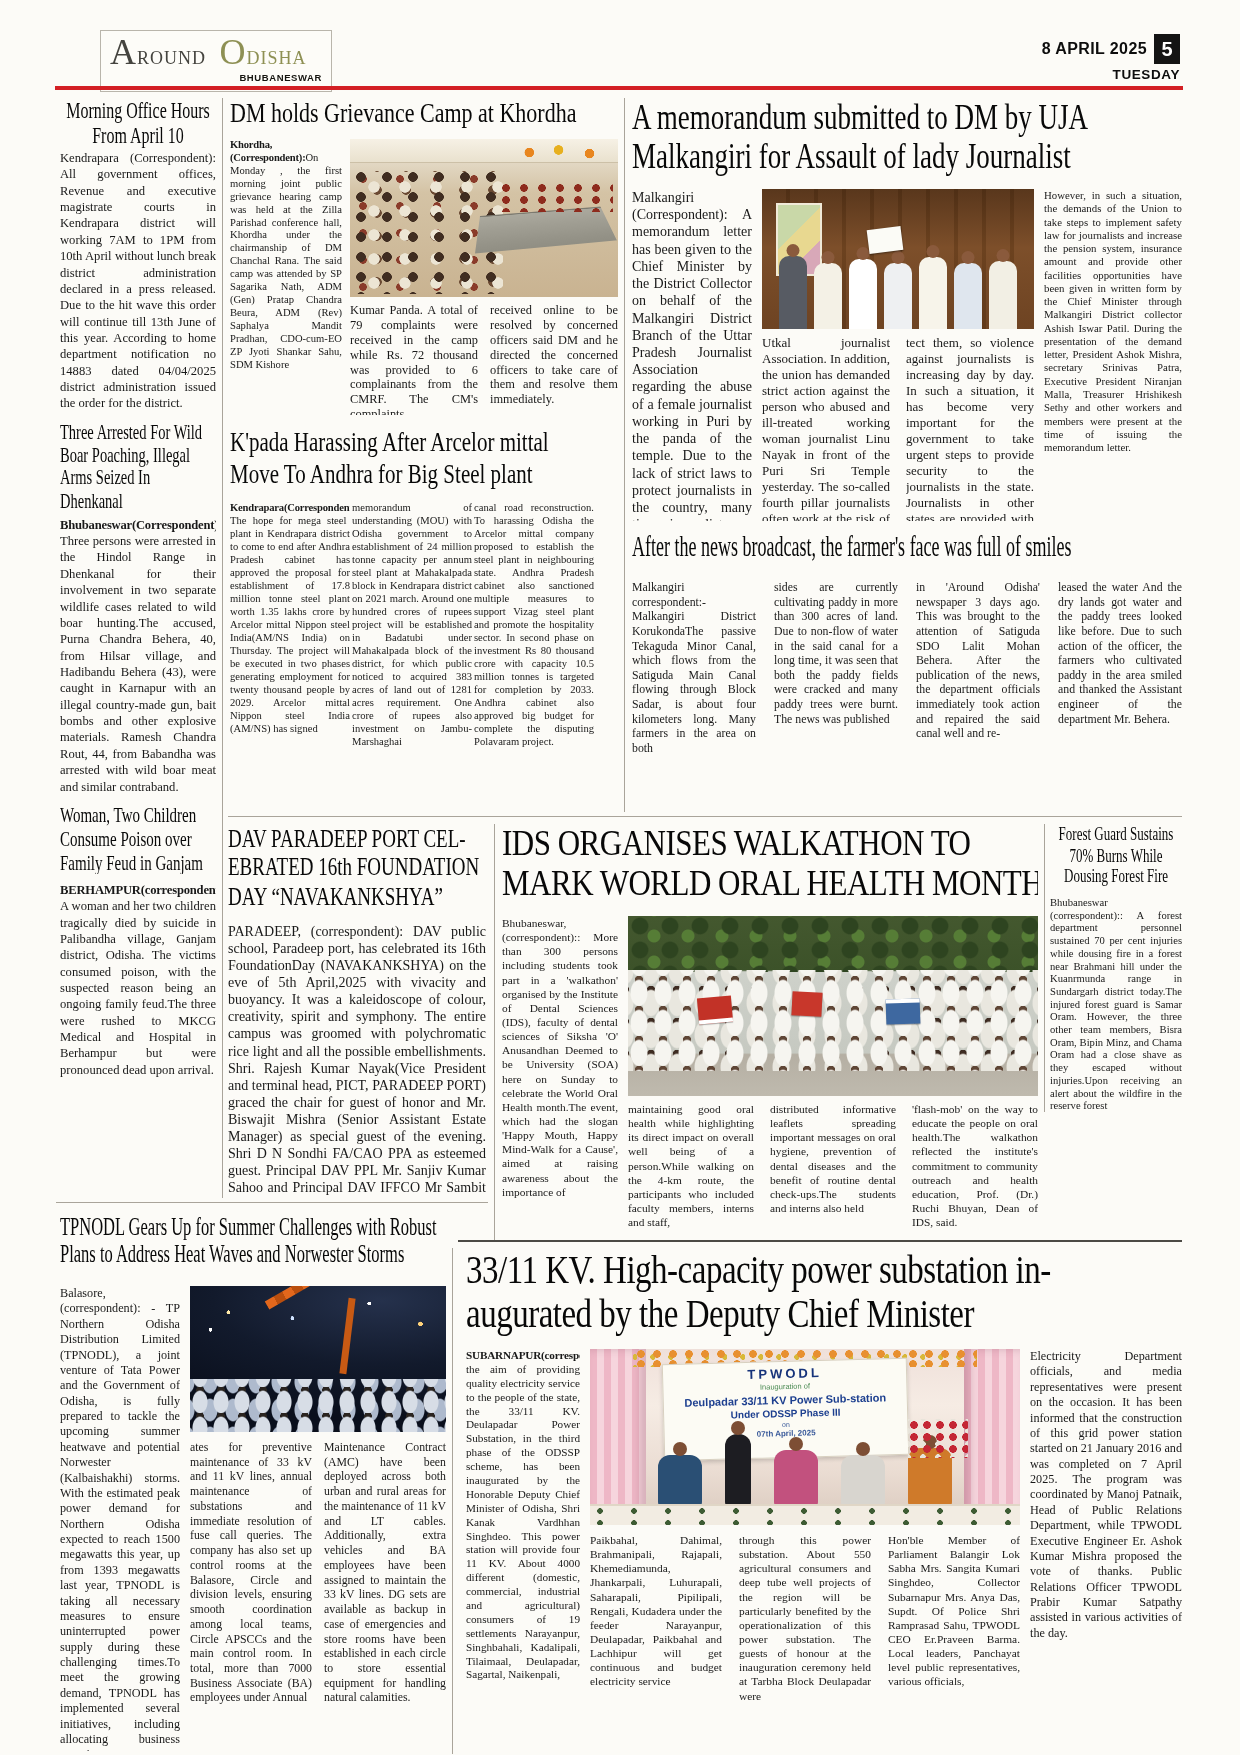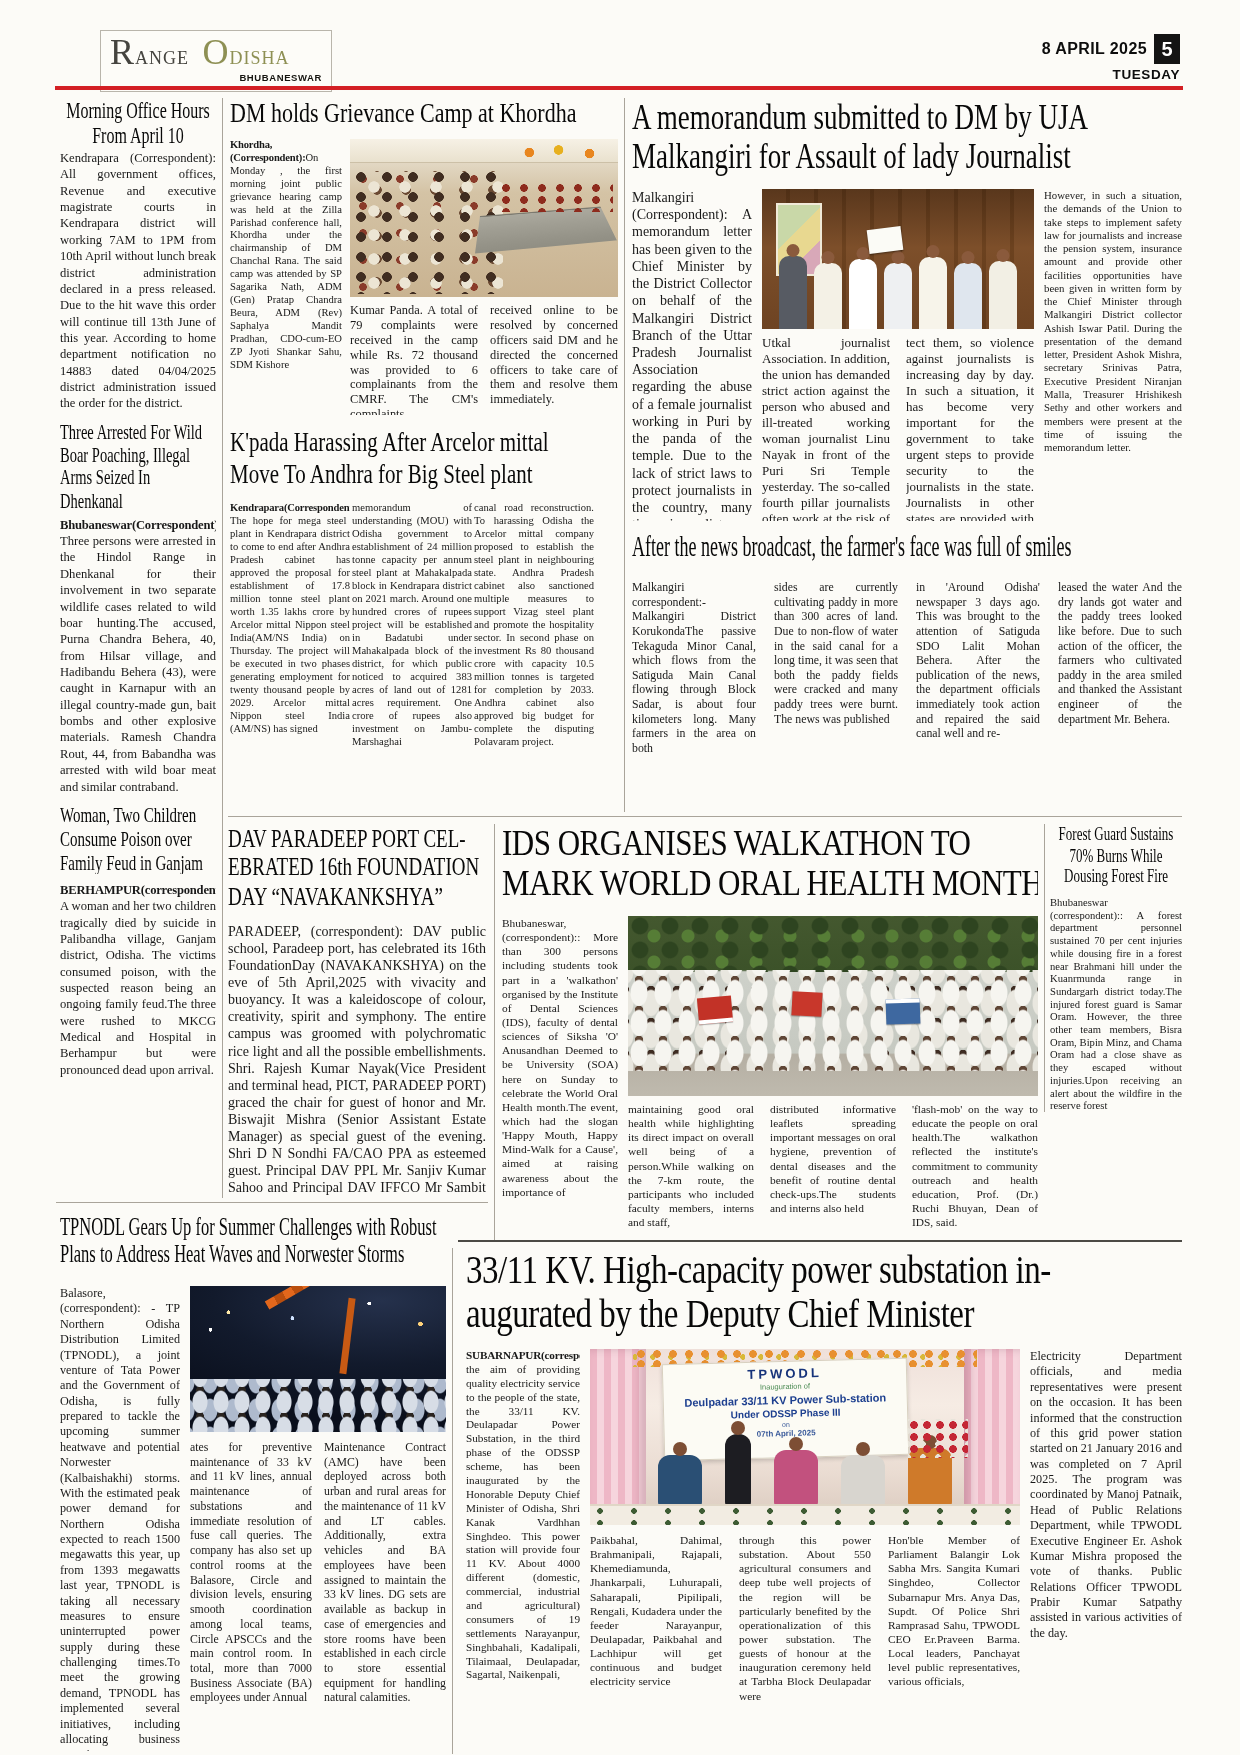--- a/index.html
+++ b/index.html
@@ -220,21 +220,21 @@
 
   .hr-dark { position:absolute; height:2px; background:#4c4a45; }
 </style>
 </head>
 <body>
 
 <div class="page">
 
   <div class="mast-box">
     <div class="brand">
-      <span class="bw bw-a">Range</span>
+      <span class="bw bw-a">Around</span>
       <span class="bw bw-o">Odisha</span>
     </div>
     <div class="brand-city">BHUBANESWAR</div>
   </div>
   <div class="date-wrap">
     <div class="date-line">
       <span class="date-text">8 APRIL 2025</span>
       <span class="page-box">5</span>
     </div>
     <div class="weekday">TUESDAY</div>
@@ -385,21 +385,21 @@
       <p class="bt col c1">Bhubaneswar, (correspondent):: More than 300 persons including students took part in a 'walkathon' organised by the Institute of Dental Sciences (IDS), faculty of dental sciences of Siksha 'O' Anusandhan Deemed to be University (SOA) here on Sunday to celebrate the World Oral Health month.The event, which had the slogan 'Happy Mouth, Happy Mind-Walk for a Cause', aimed at raising awareness about the importance of</p>
       <div class="ids-right">
         <div class="ph ph-ids">
           <div class="ids-trees"></div>
           <div class="ids-crowd"></div>
           <div class="ids-plc ids-p1"></div>
           <div class="ids-plc ids-p2"></div>
           <div class="ids-plc ids-p3"></div>
         </div>
         <div class="ids-sub">
-          <p class="bt col">maintaining good oral health while highlighting its direct impact on overall well being of a person.While walking on the 7-km route, the participants who included faculty members, interns and staff,</p>
+          <p class="bt col">maintaining good oral health while highlighting its direct impact on overall well being of a person.While walking on the 4-km route, the participants who included faculty members, interns and staff,</p>
           <p class="bt col">distributed informative leaflets spreading important messages on oral hygiene, prevention of dental diseases and the benefit of routine dental check-ups.The students and interns also held</p>
           <p class="bt col">'flash-mob' on the way to educate the people on oral health.The walkathon reflected the institute's commitment to community outreach and health education, Prof. (Dr.) Ruchi Bhuyan, Dean of IDS, said.</p>
         </div>
       </div>
     </div>
   </div>
 
   <div class="rv" style="left:1044px; top:824px; height:288px;"></div>
 
   <div class="art art-for">

